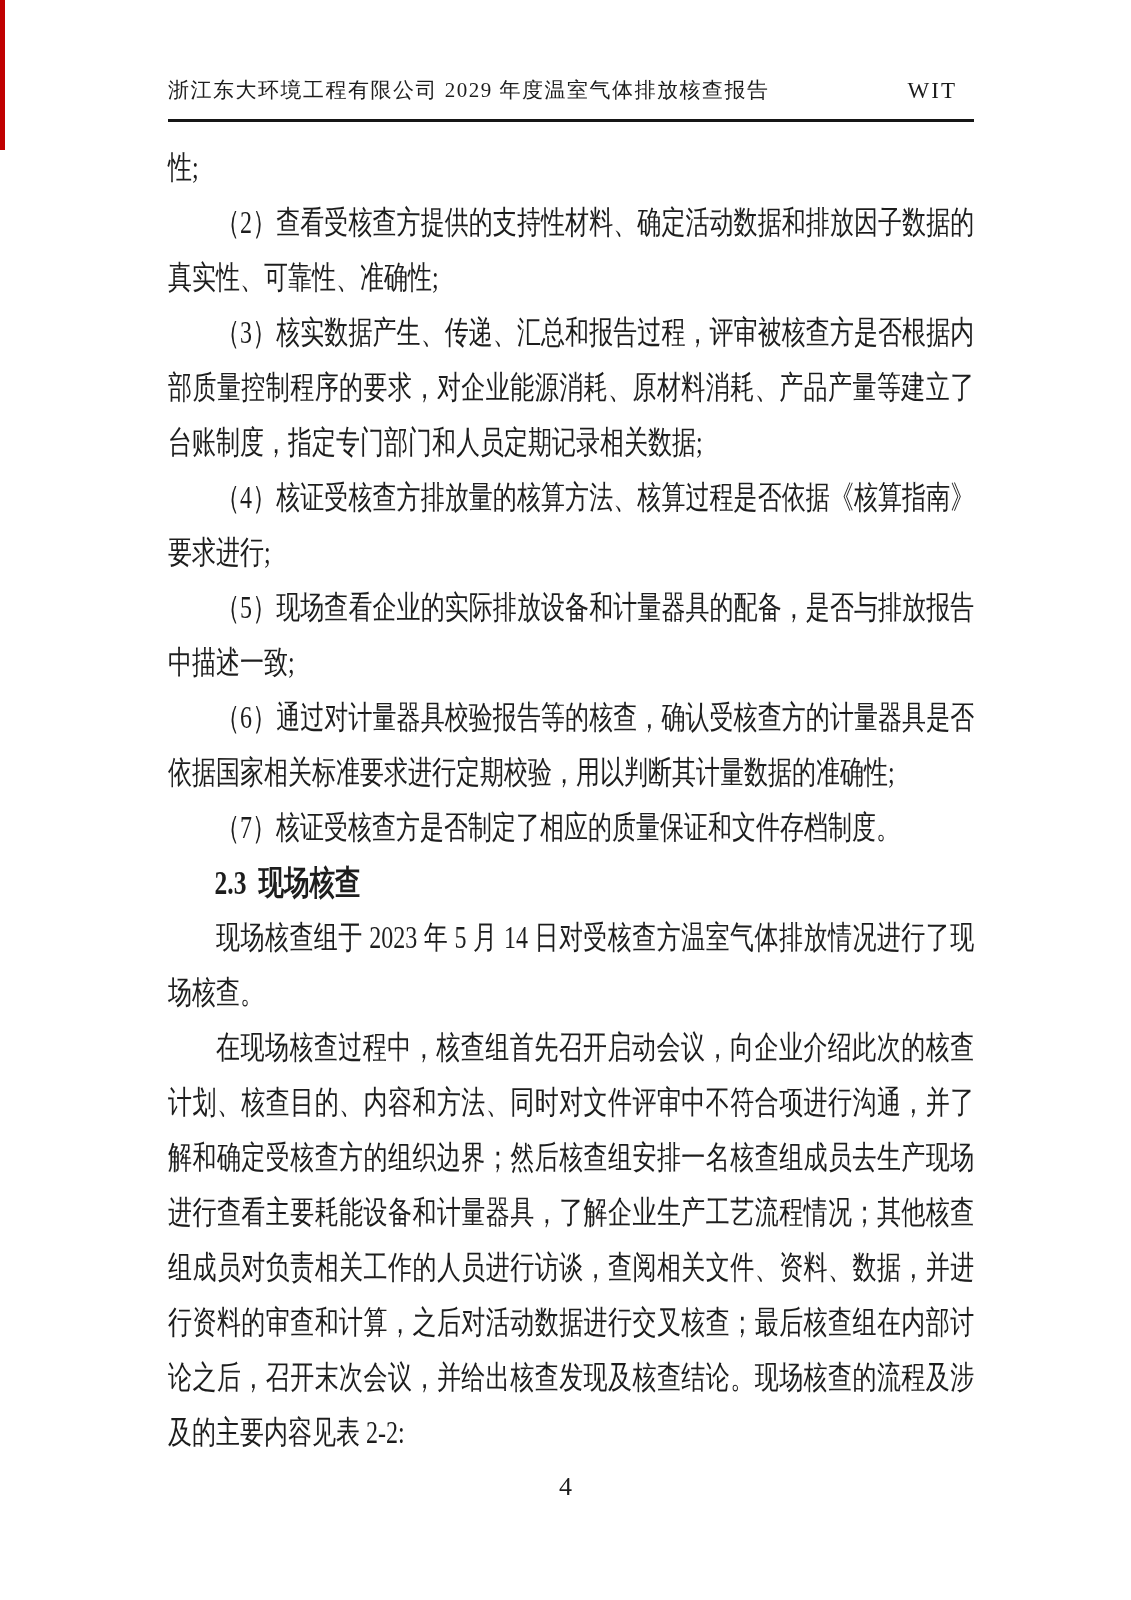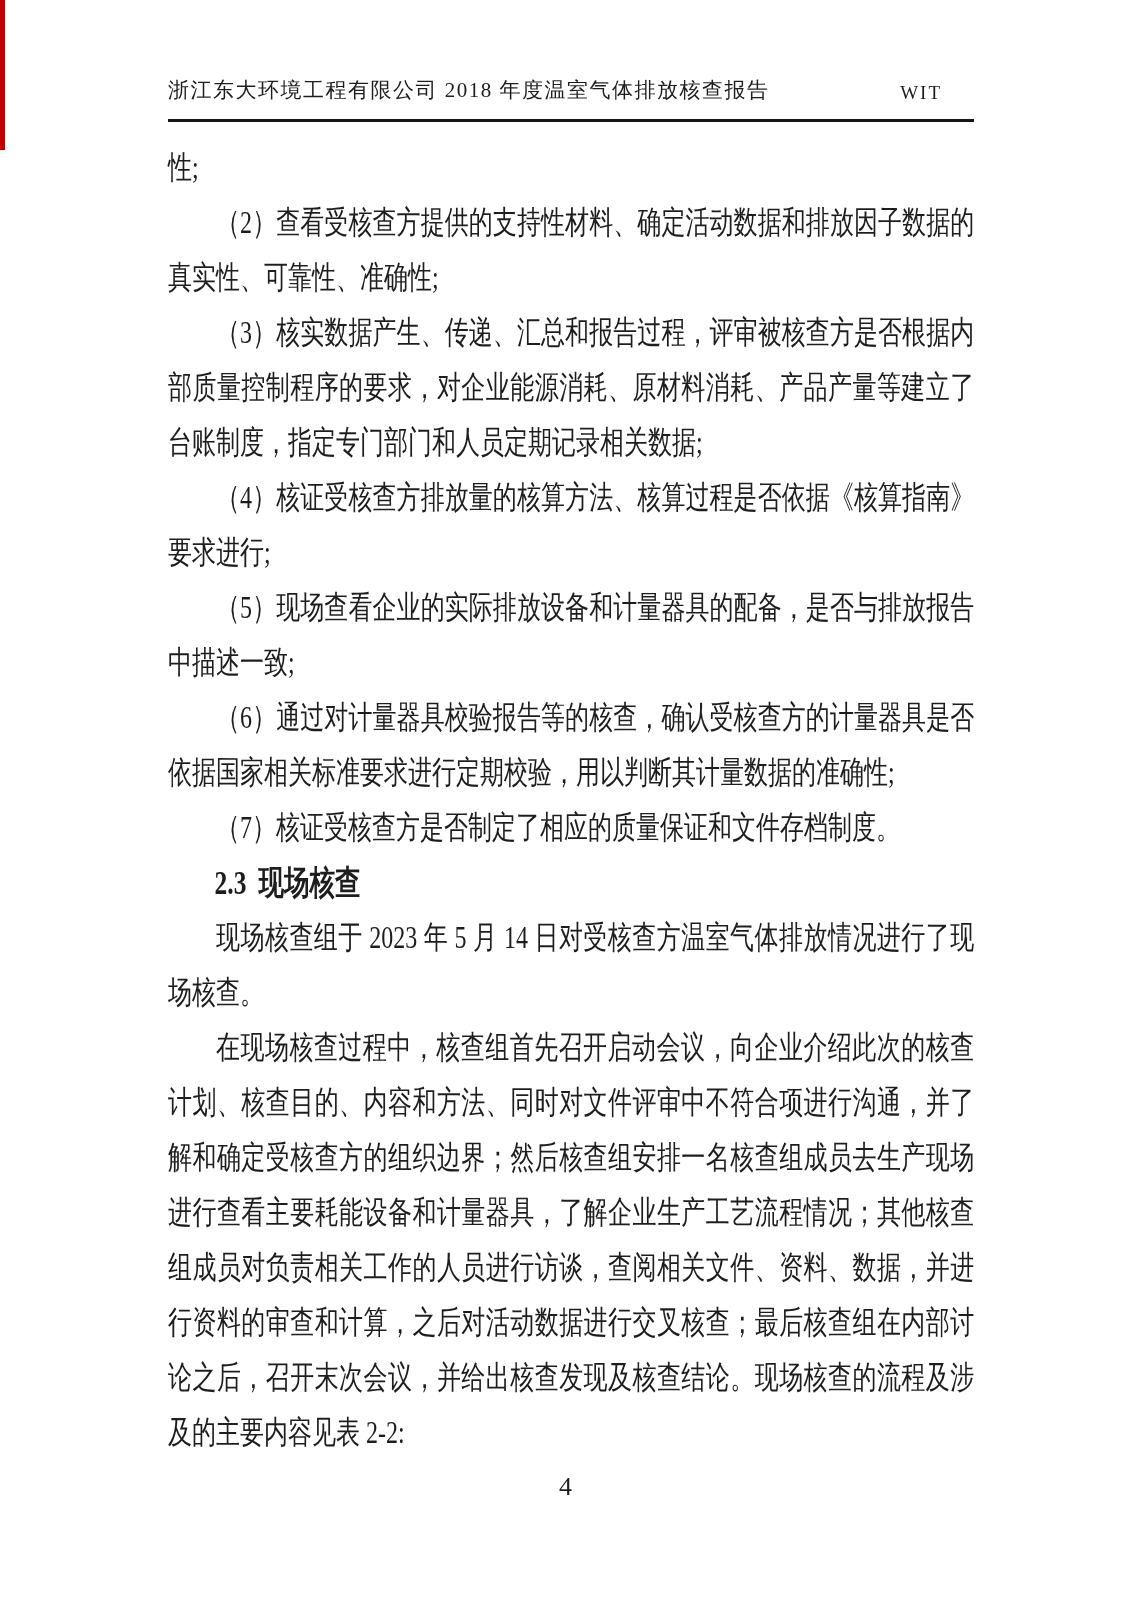--- a/index.html
+++ b/index.html
@@ -18,22 +18,22 @@
   }
   .page-header {
     position: absolute; left: 168px; top: 76px; width: 806px;
     display: flex; justify-content: space-between; align-items: flex-end;
   }
   .header-title {
     font-size: 21px; letter-spacing: 1.5px; font-weight: normal;
     white-space: nowrap;
   }
   .header-logo {
-    font-size: 19px; letter-spacing: 2px; font-weight: normal;
-    margin-right: 32px;
+    font-size: 23px; letter-spacing: 2px; font-weight: normal;
+    margin-right: 17px;
   }
   .header-rule {
     position: absolute; left: 168px; top: 119px;
     width: 806px; height: 3px;
     background: #161616;
   }
   .doc-content {
     position: absolute; left: 168px; top: 140px;
     width: 1075px;
     transform: scaleX(0.75); transform-origin: left top;
@@ -51,21 +51,21 @@
     position: absolute; left: 0; top: 1472px; width: 1131px;
     text-align: center; font-size: 26px;
   }
 </style>
 </head>
 <body>
 
 <div class="red-margin-line" style="background: rgb(192, 0, 0);"></div>
 
 <div class="page-header">
-  <span class="header-title">浙江东大环境工程有限公司 2018 年度温室气体排放核查报告</span>
+  <span class="header-title">浙江东大环境工程有限公司 2029 年度温室气体排放核查报告</span>
   <span class="header-logo">WIT</span>
 </div>
 <div class="header-rule"></div>
 
 <div class="doc-content">
   <p class="fragment">性;</p>
   <p>（2）查看受核查方提供的支持性材料、确定活动数据和排放因子数据的真实性、可靠性、准确性;</p>
   <p>（3）核实数据产生、传递、汇总和报告过程，评审被核查方是否根据内部质量控制程序的要求，对企业能源消耗、原材料消耗、产品产量等建立了台账制度，指定专门部门和人员定期记录相关数据;</p>
   <p>（4）核证受核查方排放量的核算方法、核算过程是否依据《核算指南》要求进行;</p>
   <p>（5）现场查看企业的实际排放设备和计量器具的配备，是否与排放报告中描述一致;</p>

